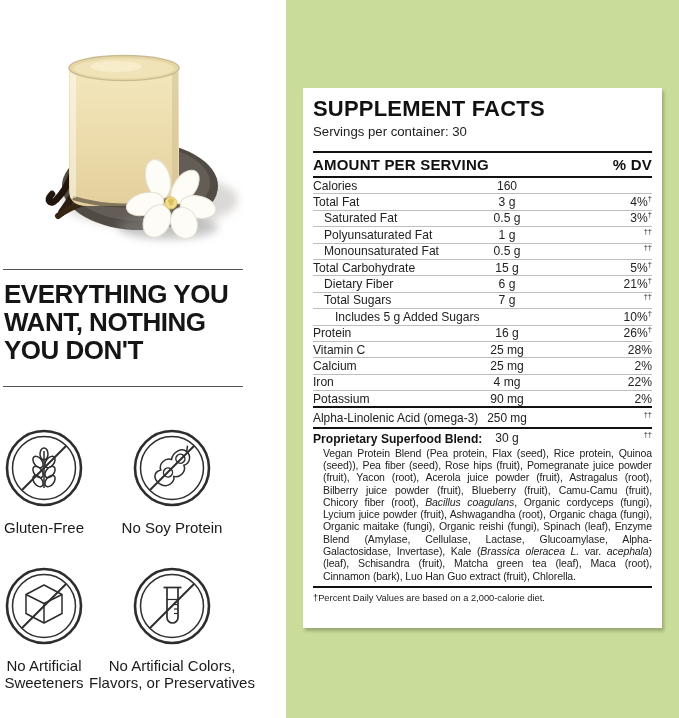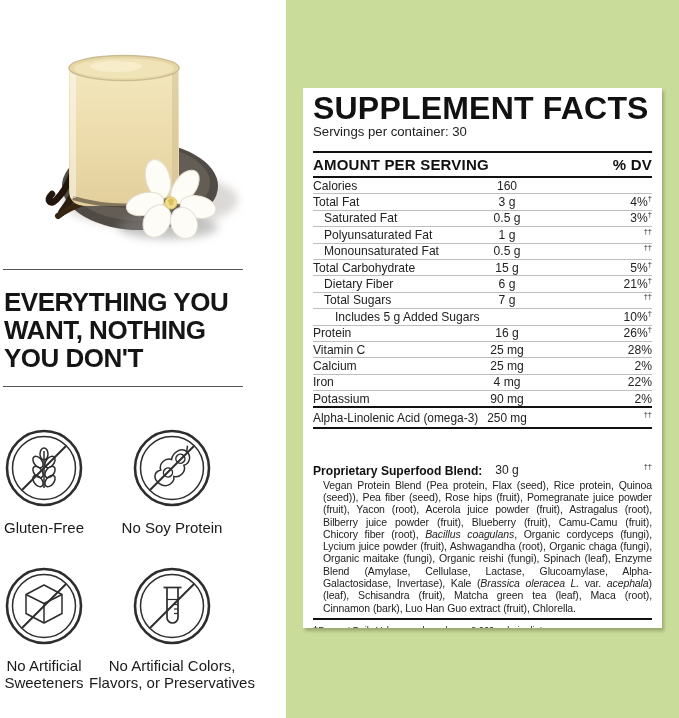--- a/index.html
+++ b/index.html
@@ -6,46 +6,46 @@
   body{font-family:"Liberation Sans","DejaVu Sans",sans-serif;}
   .stage{position:relative;width:679px;height:718px;background:#ffffff;overflow:hidden;}
 
   
   .green-bg{position:absolute;left:286px;top:0;width:393px;height:718px;background:#c9dc99;}
 
   
   .facts-panel{position:absolute;left:303px;top:88px;width:359px;height:540px;background:#ffffff;
     box-sizing:border-box;padding:8px 10px 0 10px;color:#1c1c1c;overflow:hidden;
     box-shadow:2px 3px 3px rgba(70,80,40,.35);}
-  .sf-title{font-size:32px;line-height:25px;font-weight:800;letter-spacing:.2px;color:#111;}
+  .sf-title{font-size:22px;line-height:25px;font-weight:800;letter-spacing:.2px;color:#111;}
   .sf-serving{font-size:13.2px;line-height:16.5px;margin-top:3px;color:#222;}
   .sf-colhead{display:flex;justify-content:space-between;align-items:baseline;margin-top:10px;
     border-top:2.5px solid #111;border-bottom:2.5px solid #111;padding:3.5px 0 3px 0;
     font-size:15px;font-weight:bold;letter-spacing:.2px;color:#111;}
   .n-row{position:relative;padding:1.6px 0;border-bottom:1px solid #bdbdbd;font-size:12.1px;line-height:12.2px;color:#222;min-height:12.2px;}
   .n-row:last-child{border-bottom:2.5px solid #111;}
   .n-name{display:inline-block;}
   .n-name.indent-1{padding-left:11px;}
   .n-name.indent-2{padding-left:22px;}
   .n-amt{position:absolute;left:194px;top:50%;transform:translate(-50%,-50%);white-space:nowrap;}
   .n-dv{position:absolute;right:0;top:50%;transform:translateY(-50%);white-space:nowrap;}
   sup.dg{font-size:7.5px;line-height:0;vertical-align:super;}
   .omega-row{position:relative;padding:3.5px 0 3px 0;border-bottom:2.5px solid #111;font-size:11.9px;line-height:12.2px;color:#222;}
   .blend-section{border-bottom:2.5px solid #111;padding-bottom:4px;}
-  .blend-head{position:relative;padding:3.5px 0 1.5px 0;font-size:12.1px;line-height:12.5px;color:#111;margin-top:32px;}
+  .blend-head{position:relative;padding:3.5px 0 1.5px 0;font-size:12.1px;line-height:12.5px;color:#111;}
   .blend-head .n-name{font-weight:bold;}
   .blend-head .n-amt,.blend-head .n-dv{font-weight:normal;color:#222;}
   .blend-desc{font-size:10.5px;line-height:12.3px;text-align:justify;padding-left:10px;color:#222;letter-spacing:-.1px;}
   .footnotes{padding-top:4px;font-size:9.3px;line-height:12px;color:#222;}
 
   
   .photo{position:absolute;left:28px;top:6px;width:232px;height:246px;}
   .rule{position:absolute;left:3px;width:240px;border-top:1.3px solid #555;}
   .rule-top{top:269px;} .rule-bottom{top:386px;}
-  .headline{position:absolute;left:4px;top:288px;font-size:26px;line-height:28px;font-weight:700;
+  .headline{position:absolute;left:4px;top:280px;font-size:26px;line-height:28px;font-weight:700;
     letter-spacing:-.5px;color:#151515;}
   .badge{position:absolute;width:80px;height:80px;}
   .badge-1{left:4px;top:428px;} .badge-2{left:132px;top:428px;}
   .badge-3{left:4px;top:566px;} .badge-4{left:132px;top:566px;}
   .badge-label{position:absolute;top:92px;left:50%;transform:translateX(-50%);text-align:center;
     font-size:15px;line-height:16.5px;color:#1a1a1a;white-space:nowrap;}
   .badge-label.wrap-narrow{white-space:normal;width:112px;}
   .badge-label.wrap-wide{white-space:normal;width:180px;}
   .badge svg{display:block;}
 </style>

